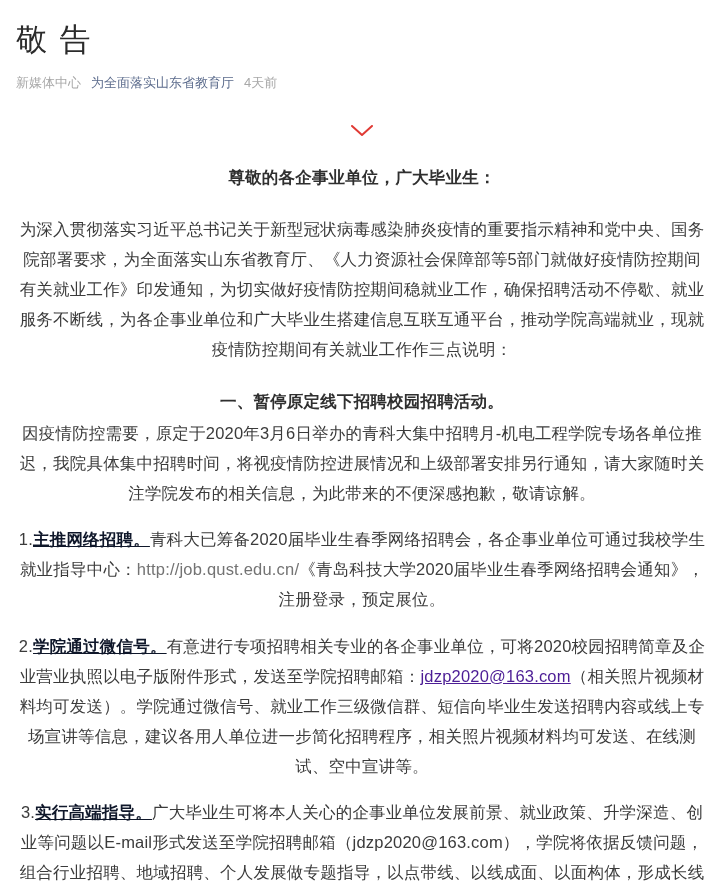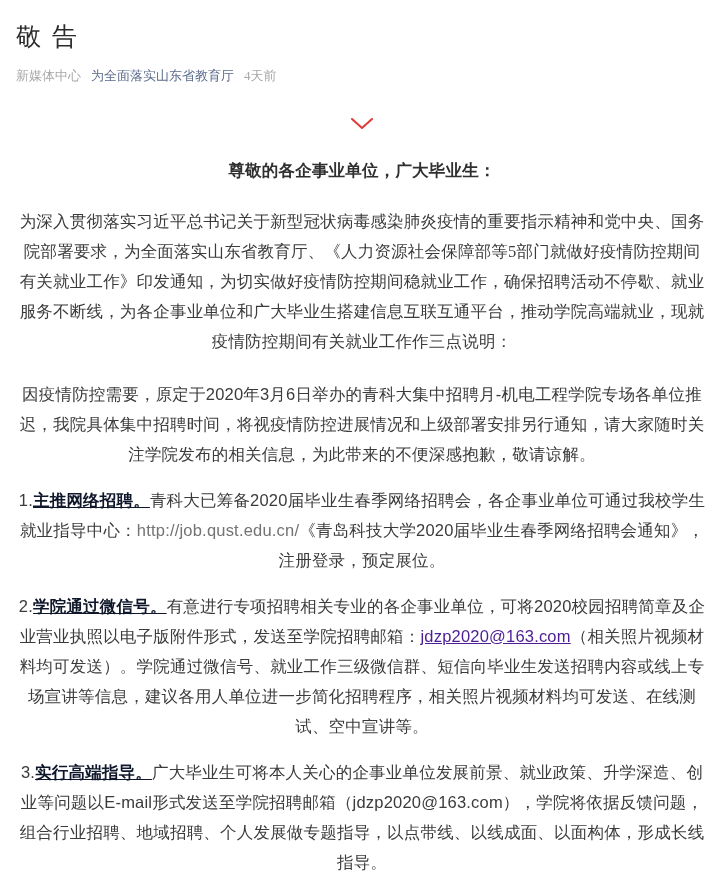--- a/index.html
+++ b/index.html
@@ -13,35 +13,34 @@
     font-family: "Liberation Sans", "DejaVu Sans", sans-serif;
     color: #3e3e3e;
     -webkit-font-smoothing: antialiased;
   }
   .page {
     width: 724px;
     box-sizing: border-box;
     padding: 14px 16px 20px 16px;
   }
   .article-title {
-    font-size: 25px;
+    font-size: 31px;
     line-height: 1.3;
     font-weight: 400;
     color: #2b2b2b;
     letter-spacing: 2px;
     margin: 6px 0 14px 0;
   }
   .meta-row {
     display: flex;
     align-items: center;
     gap: 10px;
     font-size: 13px;
     color: #9a9a9a;
     margin-bottom: 26px;
-    font-family: Liberation Serif, serif;
   }
   .meta-source {
     color: #a8a8a8;
   }
   .meta-account {
     color: #5b6b8c;
   }
   .meta-time {
     color: #a8a8a8;
   }
@@ -70,21 +69,20 @@
     text-align: center;
   }
   .p-greeting {
     font-weight: bold;
     color: #2f2f2f;
     margin-bottom: 22px !important;
   }
   .p-intro {
     text-align: justify;
     margin-bottom: 22px !important;
-    font-family: Liberation Serif, serif;
   }
   .sec-head {
     font-weight: bold;
     color: #2f2f2f;
     margin-bottom: 2px !important;
   }
   .p-body {
     text-align: justify;
   }
   .u {
@@ -119,20 +117,21 @@
         <path d="M1 1 L11 10 L21 1" fill="none" stroke="#e03a34" stroke-width="2" stroke-linecap="round" stroke-linejoin="round"></path>
       </svg>
     </span>
   </div>
 
   <div class="content">
     <p class="p-greeting">尊敬的各企事业单位，广大毕业生：</p>
     <p class="p-intro">为深入贯彻落实习近平总书记关于新型冠状病毒感染肺炎疫情的重要指示精神和党中央、国务院部署要求，为全面落实山东省教育厅、《人力资源社会保障部等5部门就做好疫情防控期间有关就业工作》印发通知，为切实做好疫情防控期间稳就业工作，确保招聘活动不停歇、就业服务不断线，为各企事业单位和广大毕业生搭建信息互联互通平台，推动学院高端就业，现就疫情防控期间有关就业工作作三点说明：</p>
 
     <div id="sections-host">
+        <p class="sec-head">一、暂停原定线下招聘校园招聘活动。</p>
         <p class="p-body"><span>因疫情防控需要，原定于2020年3月6日举办的青科大集中招聘月-机电工程学院专场各单位推迟，我院具体集中招聘时间，将视疫情防控进展情况和上级部署安排另行通知，请大家随时关注学院发布的相关信息，为此带来的不便深感抱歉，敬请谅解。</span></p>
         <p class="p-body"><span>1.</span><span class="u">主推网络招聘。</span><span>青科大已筹备2020届毕业生春季网络招聘会，各企事业单位可通过我校学生就业指导中心：</span><a class="link" href="#">http://job.qust.edu.cn/</a><span>《青岛科技大学2020届毕业生春季网络招聘会通知》，注册登录，预定展位。</span></p>
         <p class="p-body"><span>2.</span><span class="u">学院通过微信号。</span><span>有意进行专项招聘相关专业的各企事业单位，可将2020校园招聘简章及企业营业执照以电子版附件形式，发送至学院招聘邮箱：</span><a class="email" href="#">jdzp2020@163.com</a><span>（相关照片视频材料均可发送）。学院通过微信号、就业工作三级微信群、短信向毕业生发送招聘内容或线上专场宣讲等信息，建议各用人单位进一步简化招聘程序，相关照片视频材料均可发送、在线测试、空中宣讲等。</span></p>
         <p class="p-body"><span>3.</span><span class="u">实行高端指导。</span><span>广大毕业生可将本人关心的企事业单位发展前景、就业政策、升学深造、创业等问题以E-mail形式发送至学院招聘邮箱（jdzp2020@163.com），学院将依据反馈问题，组合行业招聘、地域招聘、个人发展做专题指导，以点带线、以线成面、以面构体，形成长线指导。</span></p>
       </div>
   </div>
 
 </div>
 
 </body></html>

